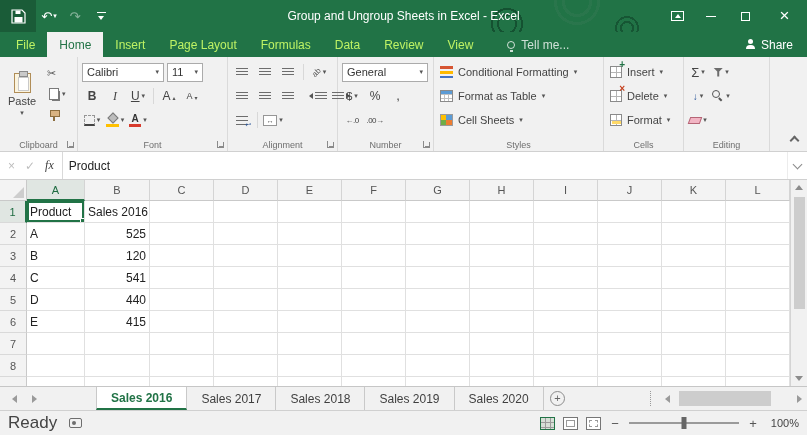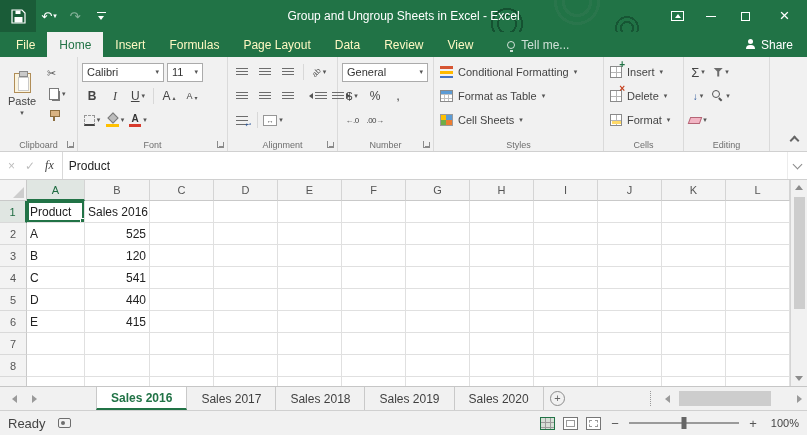--- a/index.html
+++ b/index.html
@@ -26,21 +26,21 @@
 .rdo-icon::after{content:"";position:absolute;left:3px;top:2px;border-left:3px solid transparent;border-right:3px solid transparent;border-bottom:4px solid #fff;}
 .min-icon{width:10px;height:1px;background:#fff;display:inline-block;}
 .max-icon{width:9px;height:9px;border:1px solid #fff;display:inline-block;}
 .dar{font-size:0;display:inline-block;}
 .dar::after{content:"▾";font-size:7px;color:#555;}
 .dar.white::after{color:#fff;}
 
 
 .tabrow{height:25px;flex:0 0 25px;background:#217346;display:flex;align-items:stretch;color:#fff;}
 .rtabs{display:flex;align-items:stretch;padding-left:4px;}
-.rtab{padding:0 12px;display:flex;align-items:center;font-size:12px;color:#fef9c3;white-space:nowrap;}
+.rtab{padding:0 12px;display:flex;align-items:center;font-size:12px;color:#bef264;white-space:nowrap;}
 .rtab.active{background:#f1f1f1;color:#217346;}
 .tellme{display:flex;align-items:center;gap:6px;margin-left:22px;color:rgba(255,255,255,.78);font-size:12px;white-space:nowrap;}
 .bulb{width:8px;height:8px;border:1px solid rgba(255,255,255,.78);border-radius:50%;position:relative;display:inline-block;}
 .bulb::after{content:"";position:absolute;left:1.5px;top:8px;width:3px;height:2px;background:rgba(255,255,255,.78);}
 .spacer{flex:1;}
 .sharebtn{display:flex;align-items:center;gap:6px;padding:0 14px;font-size:12px;color:#fff;}
 .person{width:9px;height:10px;position:relative;display:inline-block;}
 .person::before{content:"";position:absolute;left:2px;top:-1px;width:5px;height:5px;border-radius:50%;background:#fff;}
 .person::after{content:"";position:absolute;left:0;top:5px;width:9px;height:4px;border-radius:4px 4px 0 0;background:#fff;}
 
@@ -180,21 +180,21 @@
 .addsheet .plus{width:15px;height:15px;border:1px solid #8c8c8c;border-radius:50%;display:flex;align-items:center;justify-content:center;font-size:11px;color:#666;line-height:1;}
 .sbspacer{flex:1;}
 .sbsplit{width:7px;border-left:1px dotted #9a9a9a;margin:4px 2px;}
 .hscroll{display:flex;align-items:center;width:148px;}
 .hsarrow{width:16px;display:flex;align-items:center;justify-content:center;}
 .hstrack{flex:1;height:100%;position:relative;}
 .hsthumb{position:absolute;left:4px;top:4px;bottom:4px;width:92px;background:#cdcdcd;}
 
 
 .statusbar{height:25px;flex:0 0 25px;background:#f1f1f1;border-top:1px solid #d0d0d0;display:flex;align-items:center;padding:0 8px;color:#444;}
-.ready{font-size:13px;}
+.ready{font-size:17px;}
 .macro{width:13px;height:10px;border:1px solid #6e6e6e;border-radius:2px;margin-left:12px;position:relative;display:inline-block;}
 .macro::after{content:"";position:absolute;left:2px;top:2px;width:4px;height:4px;background:#6e6e6e;border-radius:50%;}
 .sbright{margin-left:auto;display:flex;align-items:center;gap:8px;}
 .vicon{width:15px;height:13px;border:1px solid #767676;background-color:#fff;position:relative;display:inline-block;}
 .vicon.normal{background-image:repeating-linear-gradient(to right,transparent 0 4px,#9a9a9a 4px 5px),repeating-linear-gradient(to bottom,transparent 0 4px,#9a9a9a 4px 5px);}
 .vicon.active{background-color:#d6dfd6;border-color:#217346;}
 .vicon.layout::after{content:"";position:absolute;left:2px;top:2px;right:2px;bottom:2px;border:1px solid #9a9a9a;}
 .vicon.break::after{content:"";position:absolute;left:2px;top:2px;right:2px;bottom:2px;border:1px dashed #9a9a9a;}
 .zbtn{font-size:13px;color:#555;width:12px;text-align:center;}
 .zoomtrack{width:110px;height:2px;background:#9a9a9a;position:relative;}
@@ -241,22 +241,22 @@
           <span>×</span>
         </div>
     </div>
   </div>
 
   <div class="tabrow">
     <div class="rtabs">
         <div class="rtab">File</div>
         <div class="rtab active">Home</div>
         <div class="rtab">Insert</div>
+        <div class="rtab">Page Layout</div>
         <div class="rtab">Formulas</div>
-        <div class="rtab">Page Layout</div>
         <div class="rtab">Data</div>
         <div class="rtab">Review</div>
         <div class="rtab">View</div>
       </div>
     <div class="tellme">
       <span class="bulb"></span>
       <span>Tell me...</span>
     </div>
     <div class="spacer"></div>
     <div class="sharebtn">

